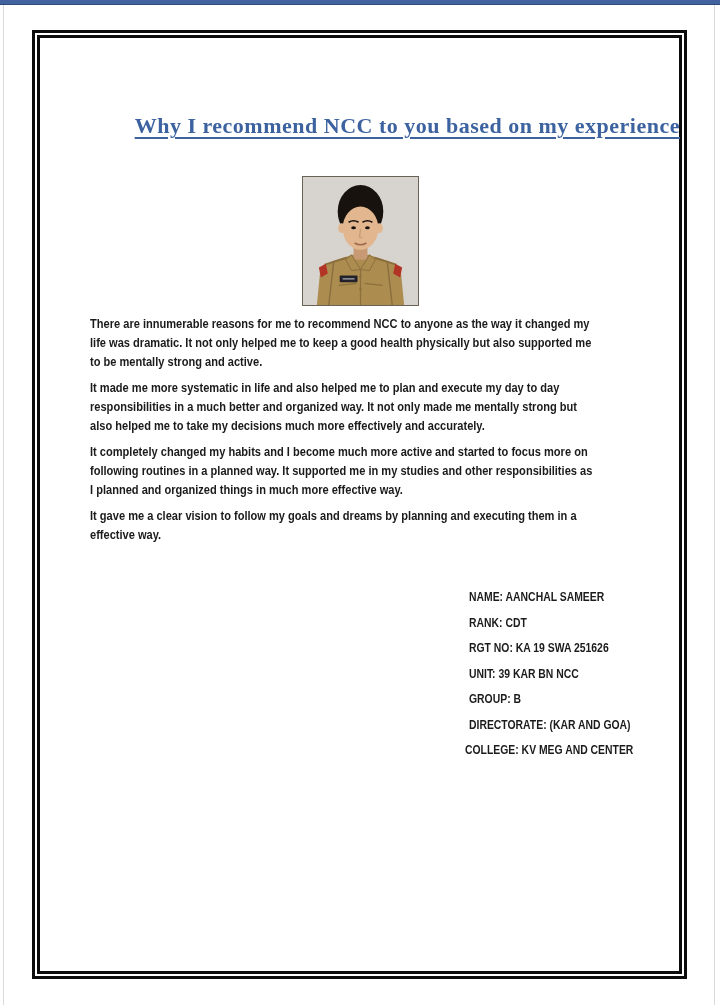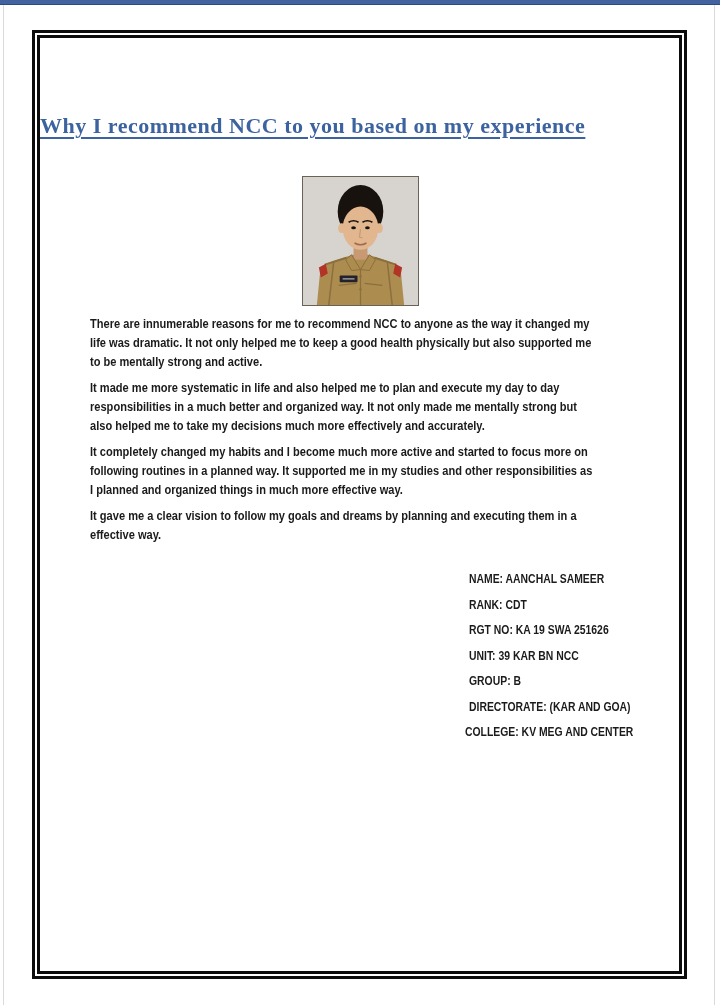--- a/index.html
+++ b/index.html
@@ -28,21 +28,21 @@
     position:absolute; left:32px; top:30px; width:655px; height:949px;
     border:3px solid var(--page-border);
   }
   .frame-inner {
     position:absolute; inset:2px;
     border:3px solid var(--page-border);
   }
 
   .doc-title {
     position:absolute; left:40px; top:112px; width:640px;
-    text-align:left;
+    text-align:right;
     font-family:"Liberation Serif", serif;
     font-weight:700; font-size:22px; line-height:28px;
     letter-spacing:0.5px;
     color:var(--title-text);
     text-decoration:underline;
     text-decoration-thickness:2px;
     text-underline-offset:4px;
   }
 
   .photo {
@@ -55,21 +55,21 @@
   .body-text { position:absolute; left:90px; top:314px; width:560px; }
   .body-text p {
     margin:0 0 7px 0;
     font-weight:700; font-size:13.5px; line-height:19px;
     color:var(--body-text);
     white-space:pre;
     transform:scaleX(0.82);
     transform-origin:0 0;
   }
 
-  .details { position:absolute; left:469px; top:566px; width:220px; }
+  .details { position:absolute; left:469px; top:584px; width:220px; }
   .detail-line {
     font-weight:700; font-size:13px; line-height:25.5px;
     color:var(--body-text);
     white-space:pre;
     transform:scaleX(0.80);
     transform-origin:0 0;
   }
   .detail-line.outdent { margin-left:-4px; }
 </style>
 </head>

